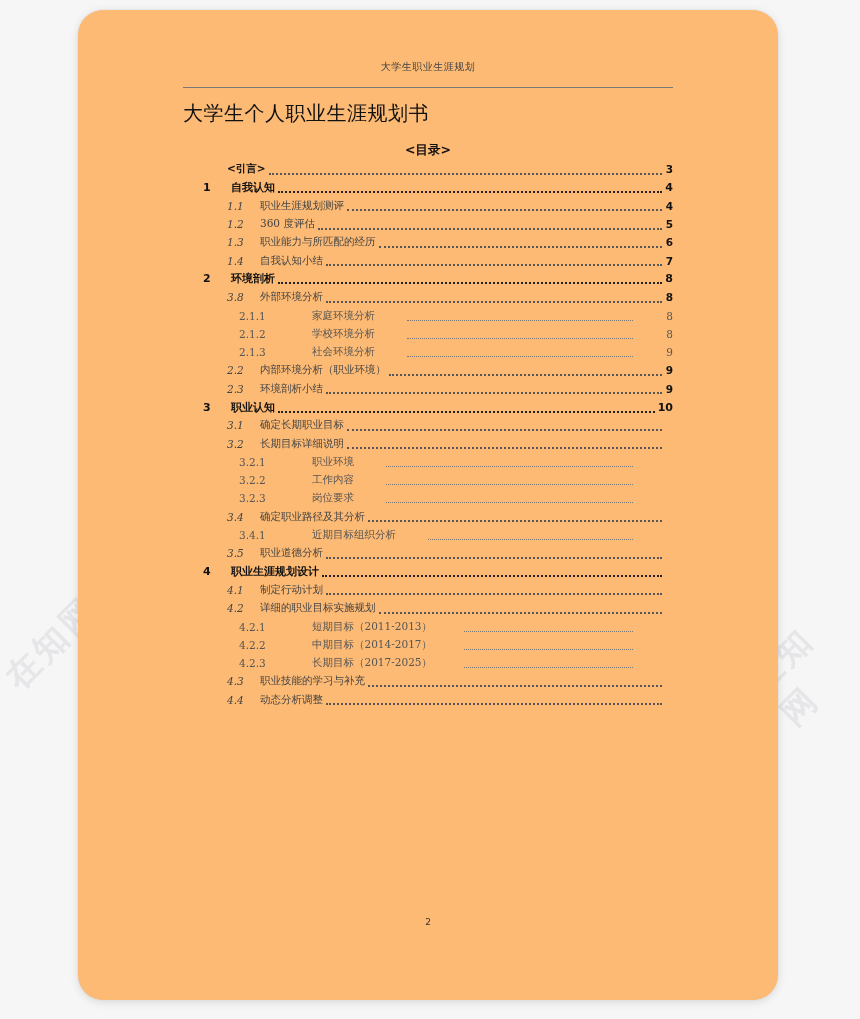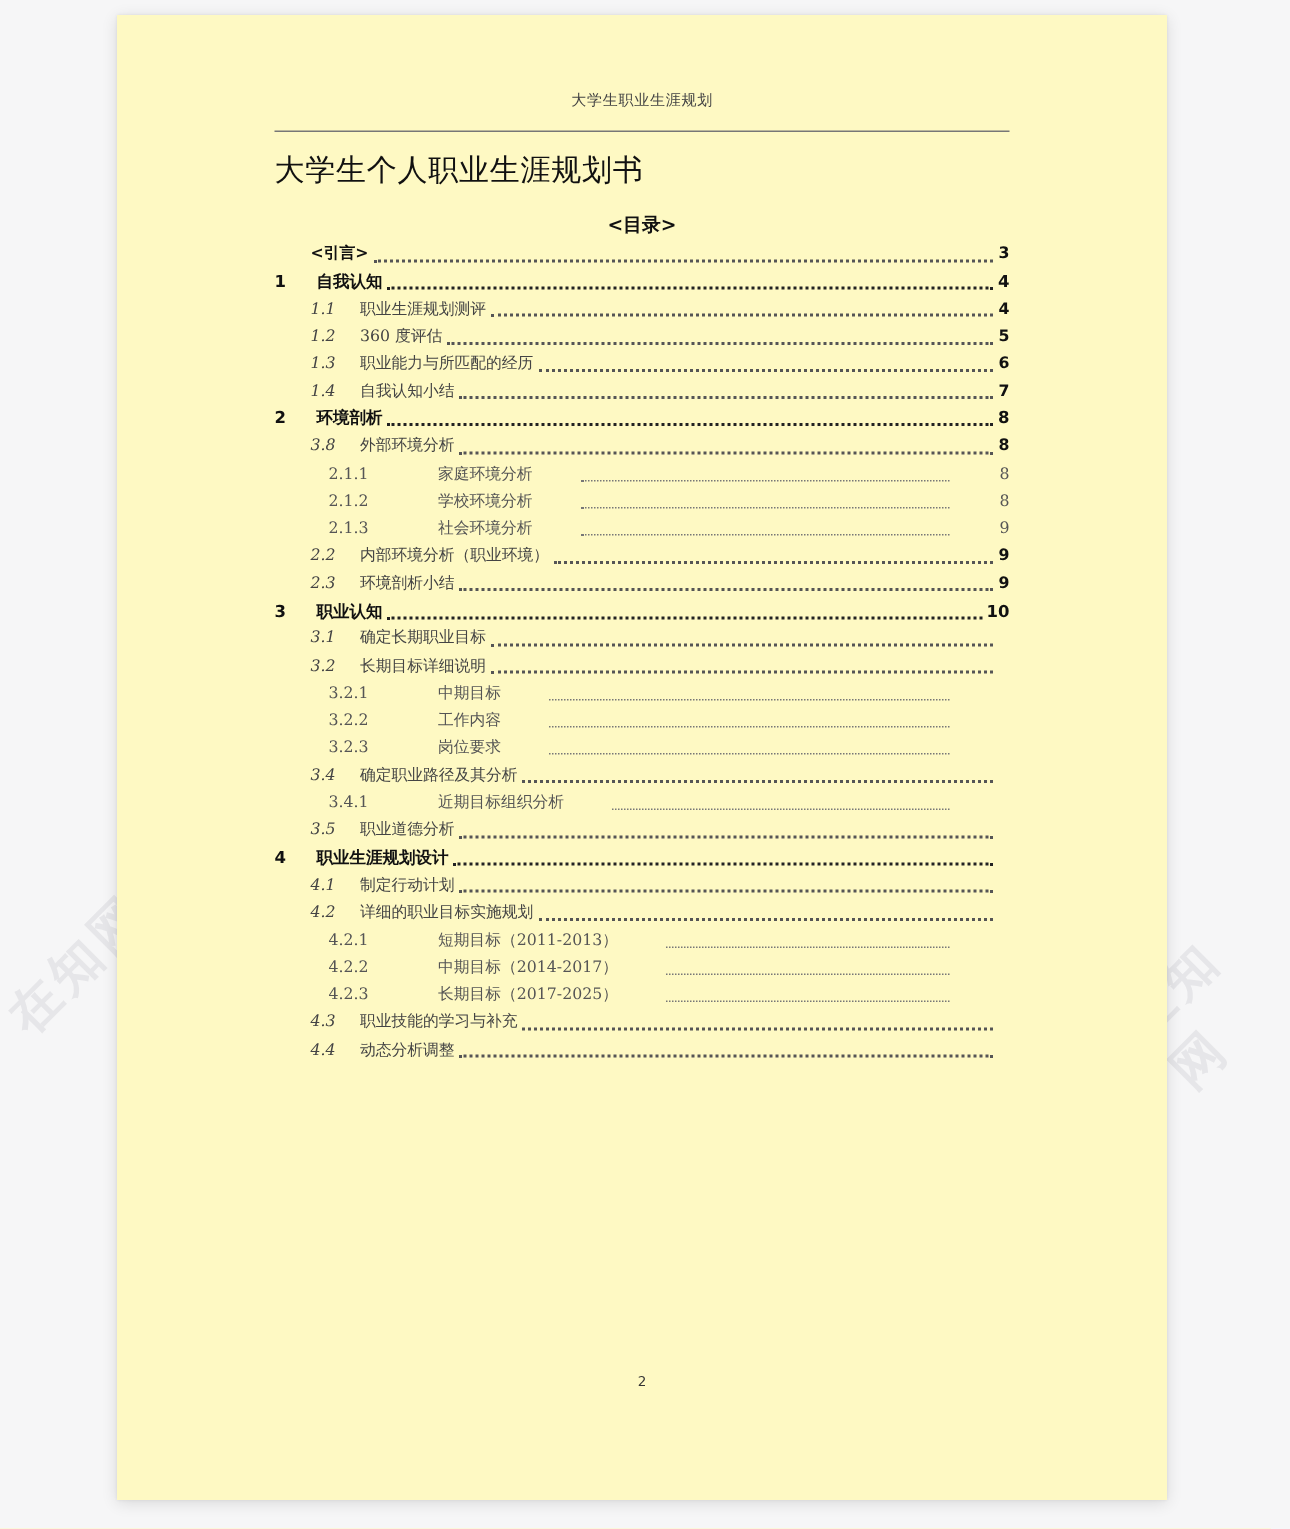--- a/index.html
+++ b/index.html
@@ -10,22 +10,23 @@
     font-family: "DejaVu Serif", "Liberation Serif", serif;
     color: #222;
   }
   .watermark {
     position: absolute; color: rgba(200,200,205,0.35);
     font-family: "DejaVu Sans", sans-serif; font-size: 34px; font-weight: bold;
     transform: rotate(-45deg); letter-spacing: 4px; pointer-events: none;
   }
   .page {
     position: absolute; left: 78px; top: 10px; width: 700px; height: 990px;
-    background: #fef9c3;
+    background: #fdba74;
     box-shadow: 0 2px 10px rgba(0,0,0,0.12), 0 0 2px rgba(0,0,0,0.08);
+    border-radius: 25px;
   }
   .header-text {
     position: absolute; left: 0; right: 0; top: 50px; text-align: center;
     font-size: 10px; color: #444; letter-spacing: 0.5px;
   }
   .header-rule {
     position: absolute; left: 105px; width: 490px; top: 77px;
     height: 0; border-top: 1px solid #777;
   }
   .doc-title {
@@ -33,21 +34,21 @@
     font-family: "DejaVu Sans", sans-serif; font-size: 20px; color: #111;
     letter-spacing: 0.5px;
   }
   .toc-heading {
     position: absolute; left: 105px; width: 490px; top: 132px; text-align: center;
     font-family: "DejaVu Sans", sans-serif; font-size: 12.5px; font-weight: bold; color: #111;
   }
   .toc { position: absolute; left: 105px; width: 490px; top: 150px; }
   .toc-row {
     position: relative; height: 18.3px; display: flex; align-items: center;
-    font-size: 10.5px; white-space: nowrap;
+    font-size: 10.5px; white-space: nowrap; margin-left: 20px;
   }
   .toc-row .num { display: inline-block; }
   .toc-row .lbl { display: inline-block; padding-right: 3px; }
   .toc-row .dots {
     flex: 1; height: 1px; margin-top: 8px;
     border-bottom: 2px dotted #555;
   }
   .toc-row .pg { padding-left: 3px; min-width: 8px; text-align: right; }
   .toc-row.l0 { font-family: "DejaVu Sans", sans-serif; font-weight: bold; font-size: 11px; color: #111; }
   .toc-row.l0 .num { width: 28px; }
@@ -166,21 +167,21 @@
         <span class="pg bold"></span>
       </div>
       <div class="toc-row l1">
         <span class="num">3.2</span>
         <span class="lbl">长期目标详细说明</span>
         <span class="dots"></span>
         <span class="pg bold"></span>
       </div>
       <div class="toc-row l2">
         <span class="num">3.2.1</span>
-        <span class="lbl">中期目标</span>
+        <span class="lbl">职业环境</span>
         <span class="dots"></span>
         <span class="pg"></span>
       </div>
       <div class="toc-row l2">
         <span class="num">3.2.2</span>
         <span class="lbl">工作内容</span>
         <span class="dots"></span>
         <span class="pg"></span>
       </div>
       <div class="toc-row l2">

